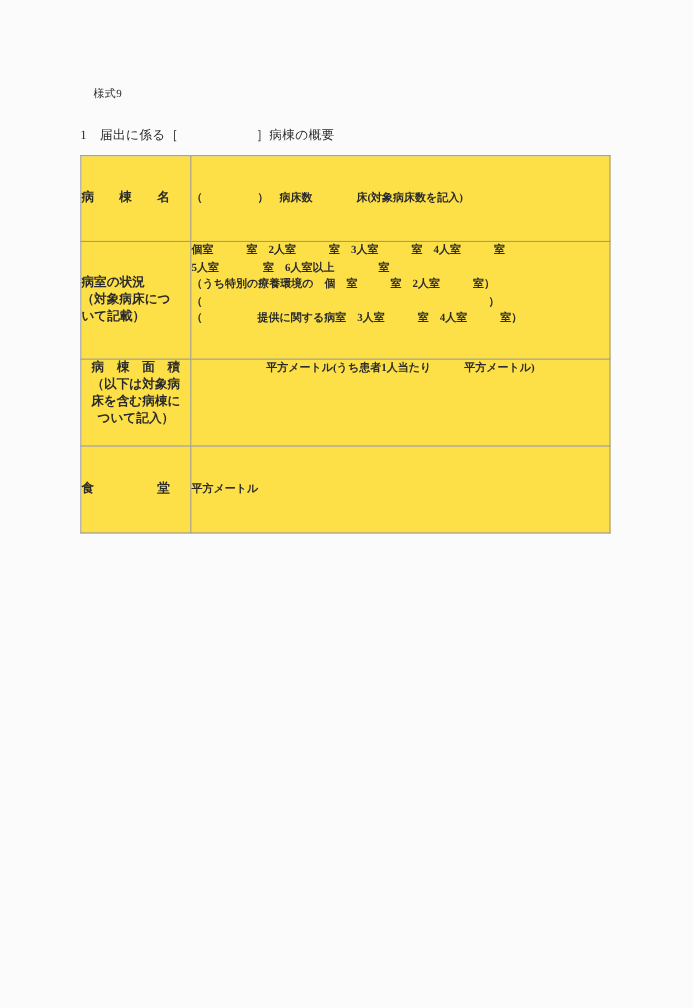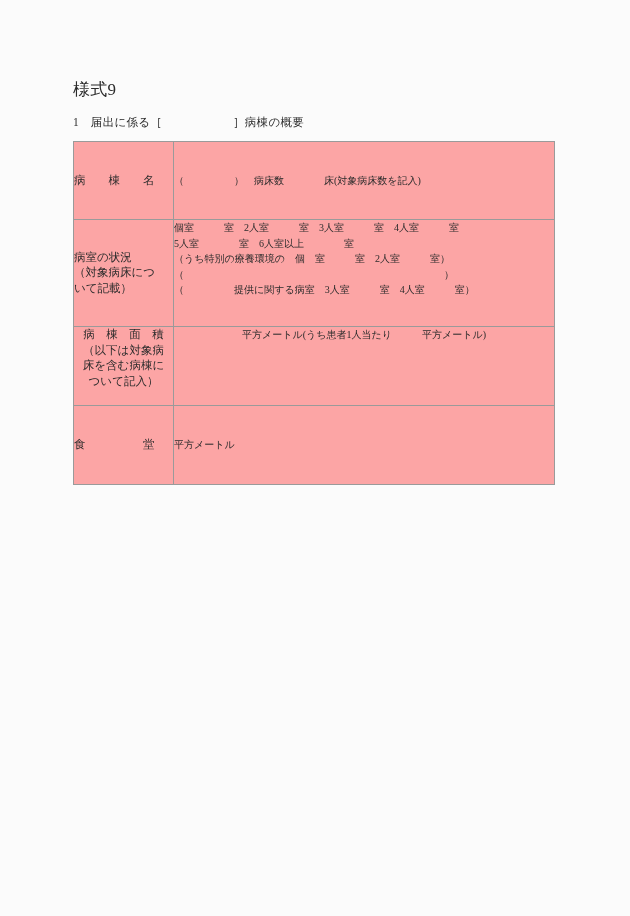--- a/index.html
+++ b/index.html
@@ -15,23 +15,23 @@
     overflow: hidden;
   }
   .page {
     position: relative;
     width: 630px;
     height: 916px;
     box-sizing: border-box;
   }
   .form-number {
     position: absolute;
-    left: 73px;
+    left: 85px;
     top: 78px;
-    font-size: 17px;
+    font-size: 10px;
     letter-spacing: 0.3px;
     white-space: pre;
   }
   .section-title {
     position: absolute;
     left: 73px;
     top: 115px;
     font-size: 11.5px;
     letter-spacing: 0.3px;
     white-space: pre;
@@ -41,21 +41,22 @@
     left: 73px;
     top: 141px;
     width: 482px;
     border-collapse: collapse;
     table-layout: fixed;
   }
   .form-table td {
     border: 1px solid #9a9a9a;
     vertical-align: top;
     padding: 0;
-    background: #fca5a5;
+    background: #fde047;
+    font-weight: bold;
   }
   .cell-label {
     width: 99px;
     font-size: 11.5px;
     line-height: 15.5px;
     padding: 8px 6px 6px 8px;
     white-space: pre-line;
   }
   .cell-label.vcenter {
     vertical-align: middle;

